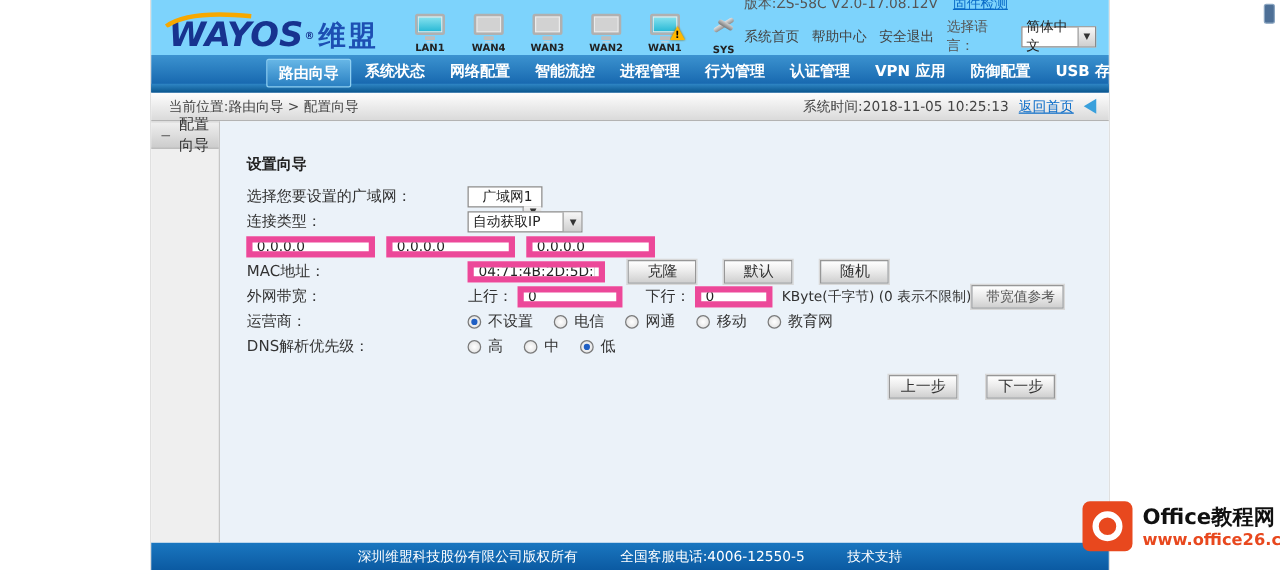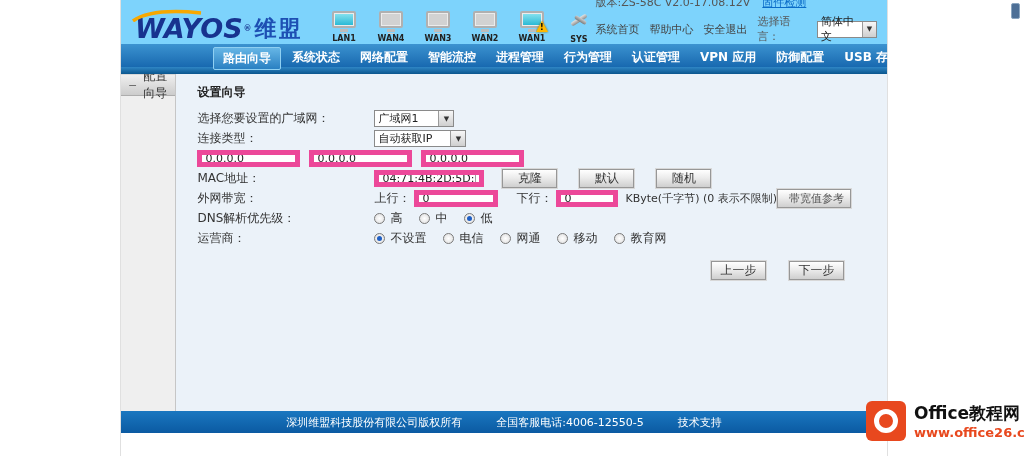--- a/index.html
+++ b/index.html
@@ -44,21 +44,21 @@
   
   .crumbbar{height:23px;background:linear-gradient(#fefefe,#dadada);border-bottom:1px solid #b3b3b3;display:flex;align-items:center;padding:0 10px 0 14px;font-size:11px;color:#444;}
   .crumb-right{margin-left:auto;display:flex;align-items:center;gap:8px;}
   .back-arrow{width:0;height:0;border-top:6px solid transparent;border-bottom:6px solid transparent;border-right:10px solid #39a0dc;display:inline-block;cursor:pointer;}
 
   
   .main{display:flex;height:337px;}
   .sidebar{width:113px;background:#efefef;border-right:1px solid #c6c6c6;}
   .side-item{height:22px;background:linear-gradient(#efefef,#cccccc);border-top:1px solid #d8d8d8;border-bottom:1px solid #adadad;font-size:12px;color:#333;display:flex;align-items:center;padding-left:7px;cursor:pointer;}
   .side-item .minus{color:#666;margin-right:6px;font-size:11px;}
-  .content{flex:1;background:var(--content-bg,#ebf2f9);padding:10px 0 0 21px;font-size:12px;color:#333;}
+  .content{flex:1;background:var(--content-bg,#ebf2f9);padding:26px 0 0 21px;font-size:12px;color:#333;}
   .form-title{font-size:12px;font-weight:bold;color:#222;margin-bottom:8px;}
   .frow{display:flex;align-items:center;height:19px;margin-bottom:1px;}
   .flabel{width:177px;flex:none;}
   .xpinput{height:17px;border:5px solid #ec4899;font-size:11px;padding:0 3px;color:#222;background:#fff;}
   .xpinput.dns{width:103px;margin-right:9px;}
   .xpinput.mac{width:110px;}
   .xpinput.up{width:84px;}
   .xpinput.down{width:62px;}
   .xpbtn{height:19px;min-width:55px;background:linear-gradient(#ffffff,#ececec 45%,#cfcfcf);border:1px solid #979797;outline:1px solid #d8d8d8;font-size:12px;color:#333;padding:0 6px;cursor:pointer;}
   .macbtn{margin-left:22px;}
@@ -161,34 +161,42 @@
         <div class="tab">行为管理</div>
         <div class="tab">认证管理</div>
         <div class="tab">VPN 应用</div>
         <div class="tab">防御配置</div>
         <div class="tab">USB 存储</div>
         <div class="tab">高级配置</div>
         <div class="tab">系统维护</div>
       </div>
   </div>
 
+  <div class="crumbbar">
+    <span>当前位置:路由向导 &gt; 配置向导</span>
+    <span class="crumb-right">
+      <span>系统时间:2018-11-05 10:25:13</span>
+      <a class="blue-link">返回首页</a>
+      <span class="back-arrow"></span>
+    </span>
+  </div>
 
   <div class="main">
     <div class="sidebar">
       <div class="side-item">
         <span class="minus">−</span>
         <span>配置向导</span>
       </div>
     </div>
     <div class="content">
       <div class="form-title">设置向导</div>
 
       <div class="frow">
         <span class="flabel">选择您要设置的广域网：</span>
-        <span class="fselect" style="width:80px;">
+        <span class="fselect" style="width:60px;flex-direction:column;">
           <span>广域网1</span>
           <span class="arrowbox">▼</span>
         </span>
       </div>
 
       <div class="frow">
         <span class="flabel">连接类型：</span>
         <span class="fselect" style="width:92px;">
           <span>自动获取IP</span>
           <span class="arrowbox">▼</span>
@@ -209,53 +217,53 @@
         <span class="flabel">外网带宽：</span>
         <span class="inline-label">上行：</span>
         <input class="xpinput up" value="0" style="">
         <span class="inline-label" style="margin-left:18px;">下行：</span>
         <input class="xpinput down" value="0" style="">
         <span class="bw-note">KByte(千字节) (0 表示不限制)</span>
         <button class="xpbtn bw-ref">带宽值参考</button>
       </div>
 
       <div class="frow">
-        <span class="flabel">DNS解析优先级：</span>
-        <span id="dns-priority"><label class="radio-wrap">
-              <span class="radio"></span>
-              <span class="radio-text">高</span>
-            </label><label class="radio-wrap">
-              <span class="radio"></span>
-              <span class="radio-text">中</span>
-            </label><label class="radio-wrap">
-              <span class="radio sel"></span>
-              <span class="radio-text">低</span>
-            </label></span>
-      </div>
-
-      <div class="frow">
         <span class="flabel">运营商：</span>
         <span id="isp-radios"><label class="radio-wrap">
               <span class="radio sel"></span>
               <span class="radio-text">不设置</span>
             </label><label class="radio-wrap">
               <span class="radio"></span>
               <span class="radio-text">电信</span>
             </label><label class="radio-wrap">
               <span class="radio"></span>
               <span class="radio-text">网通</span>
             </label><label class="radio-wrap">
               <span class="radio"></span>
               <span class="radio-text">移动</span>
             </label><label class="radio-wrap">
               <span class="radio"></span>
               <span class="radio-text">教育网</span>
             </label></span>
       </div>
 
+      <div class="frow">
+        <span class="flabel">DNS解析优先级：</span>
+        <span id="dns-priority"><label class="radio-wrap">
+              <span class="radio"></span>
+              <span class="radio-text">高</span>
+            </label><label class="radio-wrap">
+              <span class="radio"></span>
+              <span class="radio-text">中</span>
+            </label><label class="radio-wrap">
+              <span class="radio sel"></span>
+              <span class="radio-text">低</span>
+            </label></span>
+      </div>
+
       <div class="btnrow">
         <button class="xpbtn">上一步</button>
         <button class="xpbtn">下一步</button>
       </div>
     </div>
   </div>
 
   <div class="footer">
     <span>深圳维盟科技股份有限公司版权所有</span>
     <span>全国客服电话:4006-12550-5</span>

